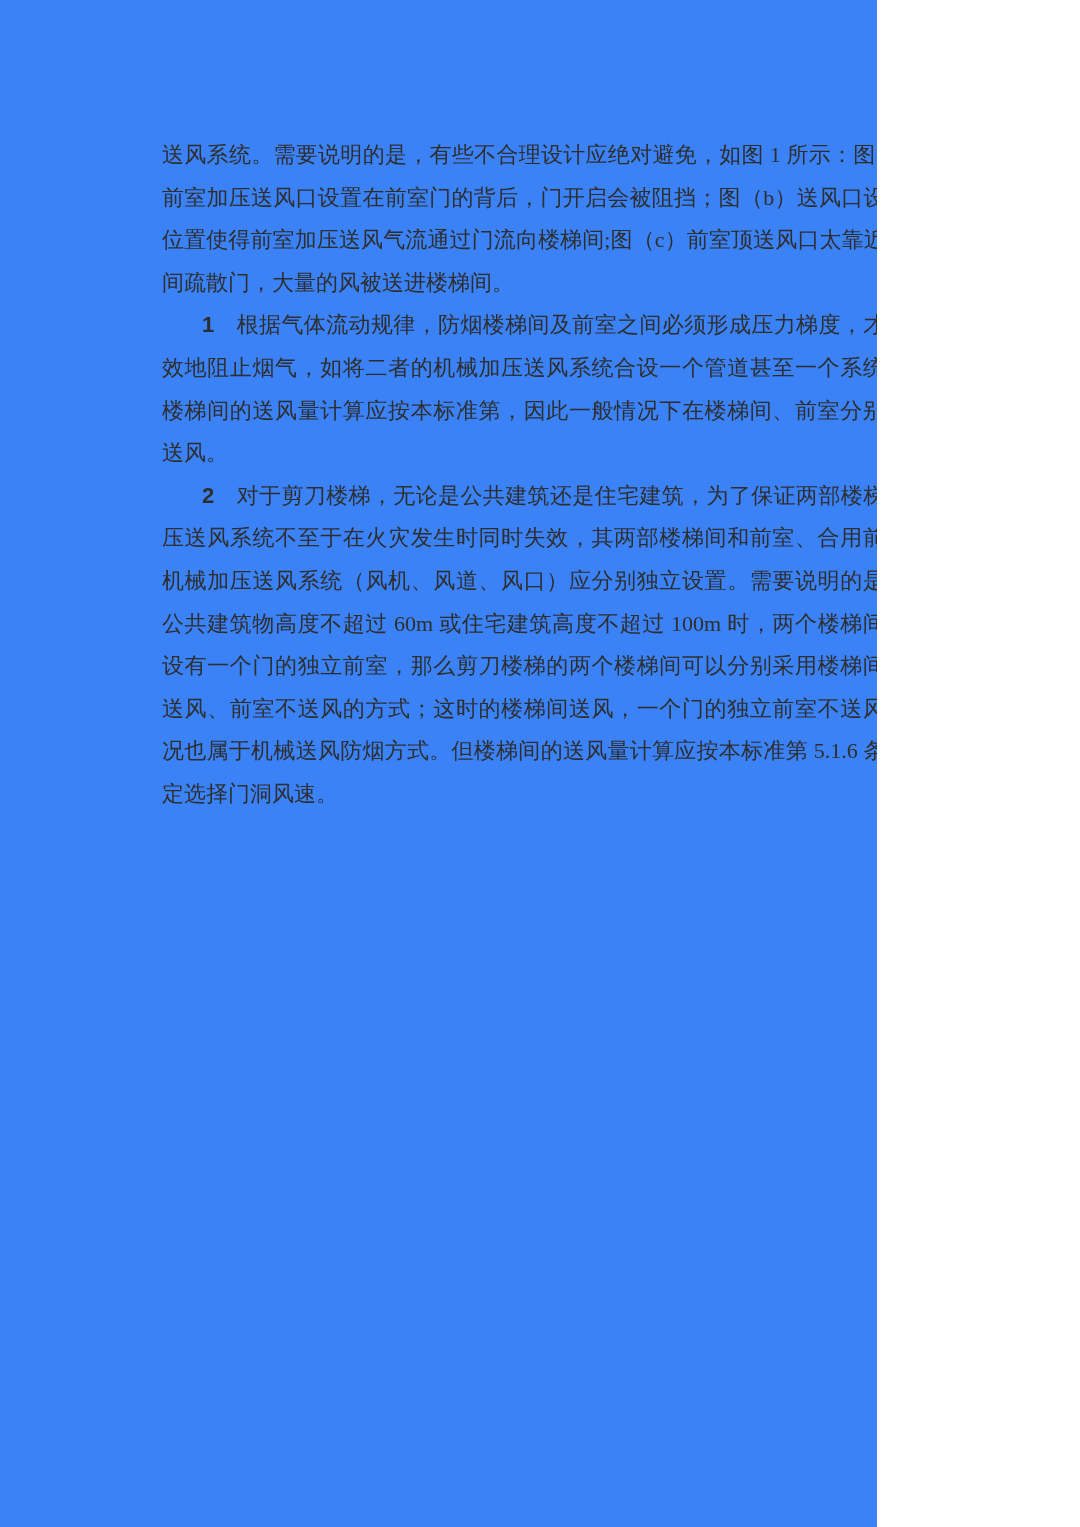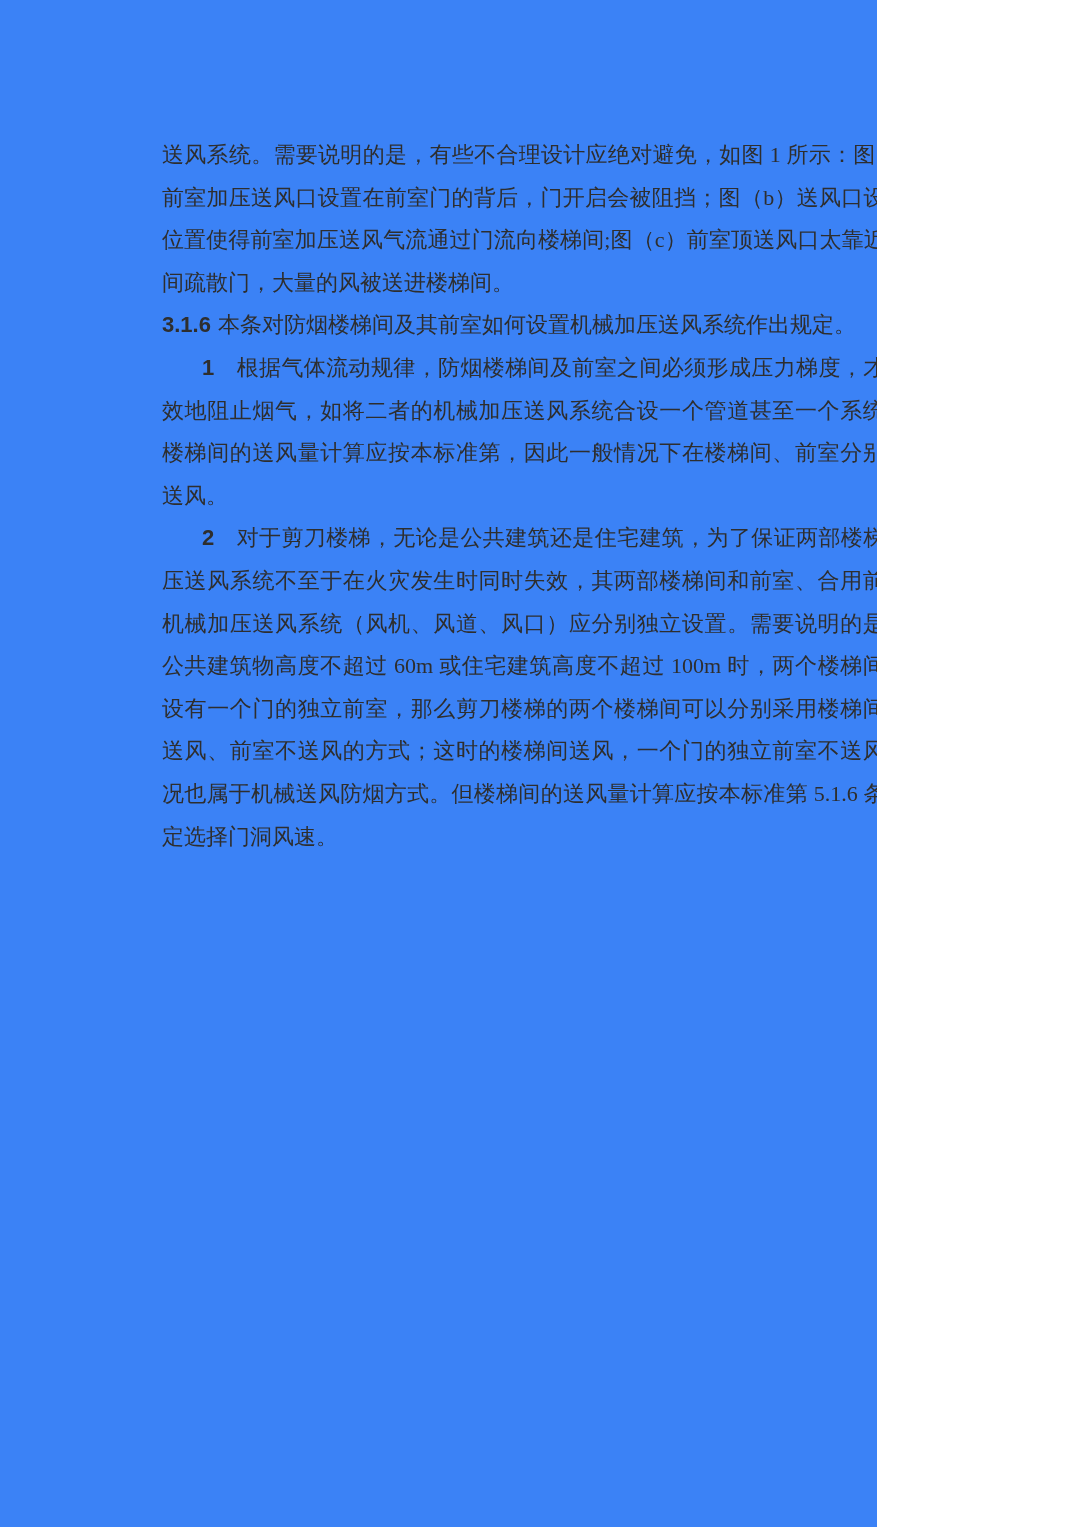--- a/index.html
+++ b/index.html
@@ -60,23 +60,20 @@
 <body>
 
 <div class="page">
   <main class="content">
 
     <p class="para">
       <span>送风系统。需要说明的是，有些不合理设计应绝对避免，如图 1 所示：图（a）前室加压送风口设置在前室门的背后，门开启会被阻挡；图（b）送风口设置的位置使得前室加压送风气流通过门流向楼梯间;图（c）前室顶送风口太靠近楼梯间疏散门，大量的风被送进楼梯间。</span>
     </p>
 
 
-    <p class="para">
-      <span class="pnum tight">3.1.6</span><span>本条对防烟楼梯间及其前室如何设置机械加压送风系统作出规定。</span>
-    </p>
 
     <p class="para indent">
       <span class="pnum">1</span><span>根据气体流动规律，防烟楼梯间及前室之间必须形成压力梯度，才能有效地阻止烟气，如将二者的机械加压送风系统合设一个管道甚至一个系统，但楼梯间的送风量计算应按本标准第，因此一般情况下在楼梯间、前室分别加压送风。</span>
     </p>
 
     <p class="para indent">
       <span class="pnum">2</span><span>对于剪刀楼梯，无论是公共建筑还是住宅建筑，为了保证两部楼梯的加压送风系统不至于在火灾发生时同时失效，其两部楼梯间和前室、合用前室的机械加压送风系统（风机、风道、风口）应分别独立设置。需要说明的是，当公共建筑物高度不超过 60m 或住宅建筑高度不超过 100m 时，两个楼梯间分别设有一个门的独立前室，那么剪刀楼梯的两个楼梯间可以分别采用楼梯间加压送风、前室不送风的方式；这时的楼梯间送风，一个门的独立前室不送风的情况也属于机械送风防烟方式。但楼梯间的送风量计算应按本标准第 5.1.6 条的规定选择门洞风速。</span>
     </p>
 
   </main>

